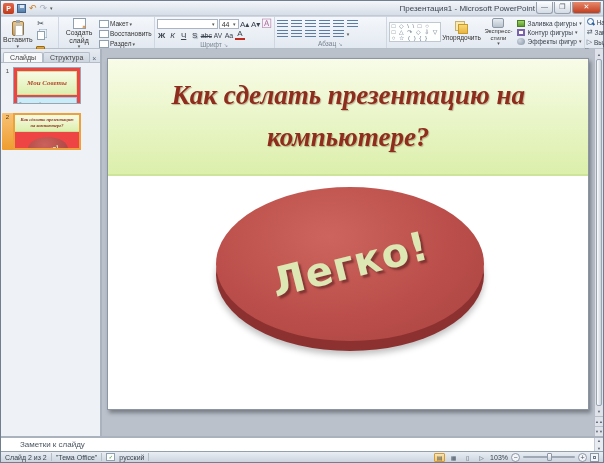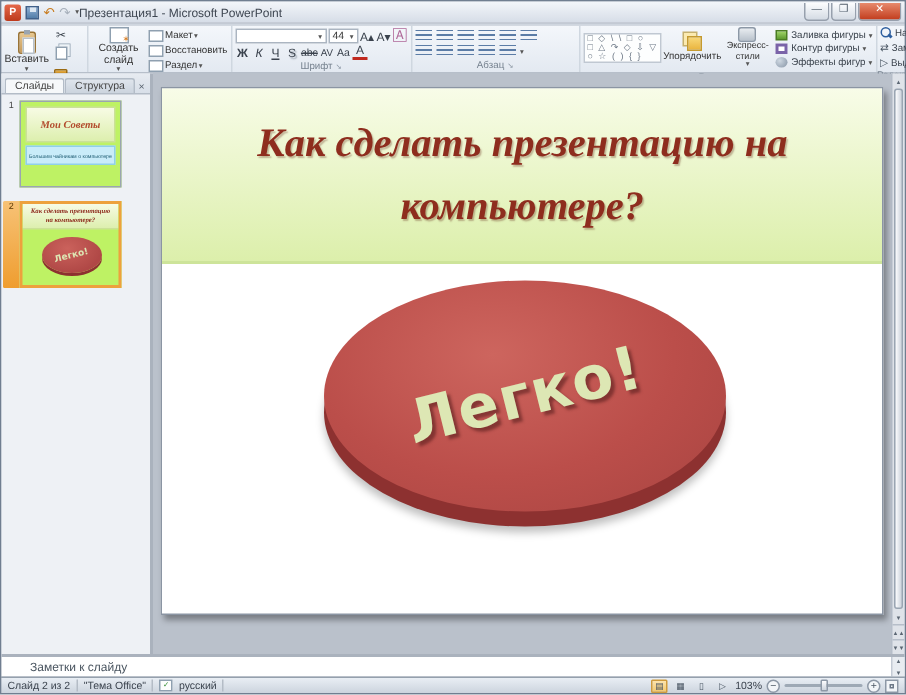--- a/index.html
+++ b/index.html
@@ -11,21 +11,21 @@
   .titlebar { height:15px; flex:0 0 15px; display:flex; align-items:center;
     background:linear-gradient(#f3f6fa,#d6dde7); border-bottom:1px solid #c3cad4; padding:0 2px; }
   .qat { display:flex; align-items:center; gap:3px; }
   .ppticon { width:11px; height:11px; border-radius:2px; background:linear-gradient(#e5684a,#bd3a1c);
     color:#fff; font-weight:bold; font-size:7px; display:flex; align-items:center; justify-content:center; }
   .qbtn { font-size:8px; line-height:10px; color:#555; }
   .save-ic { width:9px; height:9px; background:linear-gradient(#8fb0d4,#537ea9); border:1px solid #41618a; position:relative; }
   .save-ic::before { content:""; position:absolute; left:2px; top:0; width:4px; height:3px; background:#dce7f2; }
   .undo-ic { color:#c87c1f; font-size:9px; }
   .redo-ic { color:#a7b0bb; font-size:9px; }
-  .title-text { flex:1; text-align:left; color:#3f4752; font-size:8px; }
+  .title-text { flex:1; text-align:right; color:#3f4752; font-size:8px; }
   .winbtns { display:flex; }
   .wbtn { width:17px; height:12px; border:1px solid #97a0ad; border-top:none; border-radius:0 0 3px 3px;
     background:linear-gradient(#fcfdfe,#d4dbe4); color:#54606d; font-size:7px; line-height:10px; text-align:center; margin-left:1px;}
   .wbtn.close { width:29px; background:linear-gradient(#e78a6d,#c23d1e); color:#fff; }
 
   
   .tabrow { height:14px; flex:0 0 14px; display:flex; align-items:flex-end;
     background:linear-gradient(#e9eef4,#dde4ec); padding:0 1px; }
   .tab { padding:0 7px; font-size:8px; line-height:13px; color:#3f4752; border-radius:2px 2px 0 0; }
   .tab.file { background:linear-gradient(#d9603b,#ba3a17); color:#fff; padding:0 10px; margin-right:1px; }
@@ -84,21 +84,21 @@
 
   
   .lpanel { flex:0 0 88px; display:flex; flex-direction:column; background:#eef1f5; border-right:2px solid #aab2bd; }
   .ptabs { height:14px; flex:0 0 14px; display:flex; align-items:flex-end; background:linear-gradient(#e7ebf1,#d8dfe8); border-bottom:1px solid #b3bcc7; padding:0 2px; }
   .ptab { font-size:7px; padding:1px 6px; border:1px solid #b3bcc7; border-bottom:none; border-radius:2px 2px 0 0; background:linear-gradient(#dfe5ec,#ccd4de); color:#444; }
   .ptab.active { background:#f6f8fa; }
   .ptab-close { margin-left:auto; font-size:7px; color:#5a6470; padding:0 2px; }
   .thumbs { flex:1; padding:4px 3px 0 1px; }
   .thumb-row { display:flex; margin-bottom:9px; }
   .num { width:11px; font-size:6px; color:#444; text-align:center; padding-top:1px; }
-  .thumb { width:68px; height:58px; background:#bef264; border:1px solid #9aa5b1; overflow:hidden; position:relative; }
+  .thumb { width:68px; height:37px; background:#ef4444; border:1px solid #9aa5b1; overflow:hidden; position:relative; }
   .thumb-row.selected .thumb { border:2px solid #eda13d; }
   .thumb-row.selected .num { background:linear-gradient(#f7c276,#ef9d2f); color:#5b3a06; border-radius:1px 0 0 1px; }
   .t-banner { background:linear-gradient(#f7fbe4,#ddefae); border-bottom:1px solid #cbe197; text-align:center; overflow:hidden; }
   .t1-banner { height:24px; margin:3px 3px 2px 3px; border:1px solid #cbe197; display:flex; align-items:center; justify-content:center; }
   .t1-title { font-family:"Liberation Serif",serif; font-style:italic; font-weight:bold; font-size:7px; color:#b24a2c; }
   .t1-sub { height:13px; margin:0 3px; background:#c9ecf9; border:1px solid #90d0e8; display:flex; align-items:center; justify-content:center; }
   .t1-subtext { font-size:3.5px; color:#1f5d73; white-space:nowrap; }
   .t2-banner { height:17px; display:flex; align-items:center; justify-content:center; }
   .t2-title { font-family:"Liberation Serif",serif; font-style:italic; font-weight:bold; font-size:4.5px; line-height:1.3; color:#8e2d1e; max-width:58px; }
   .t2-disc { position:absolute; left:13px; top:22px; width:40px; height:24px; border-radius:50%;

